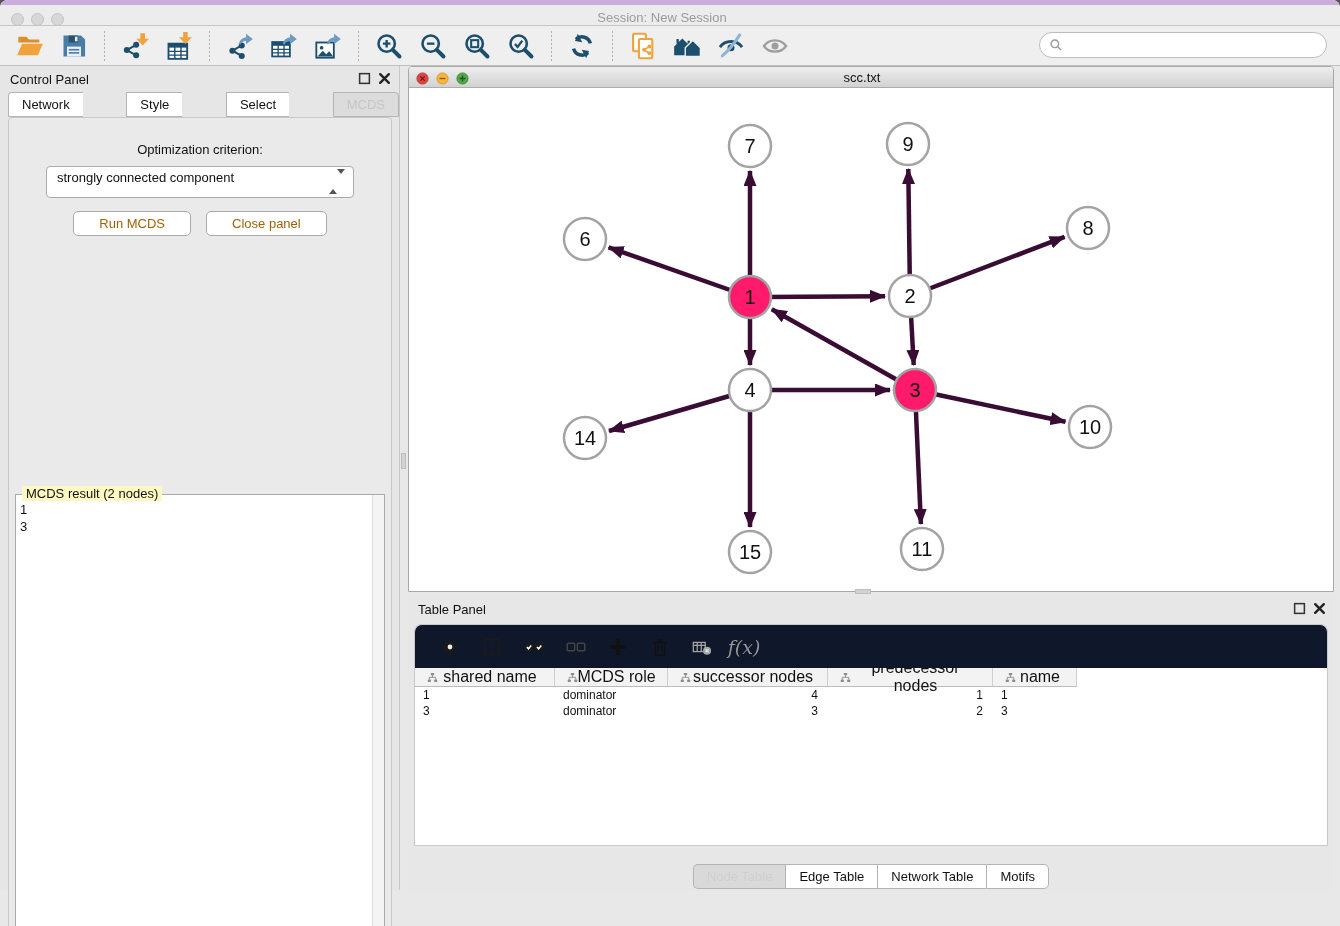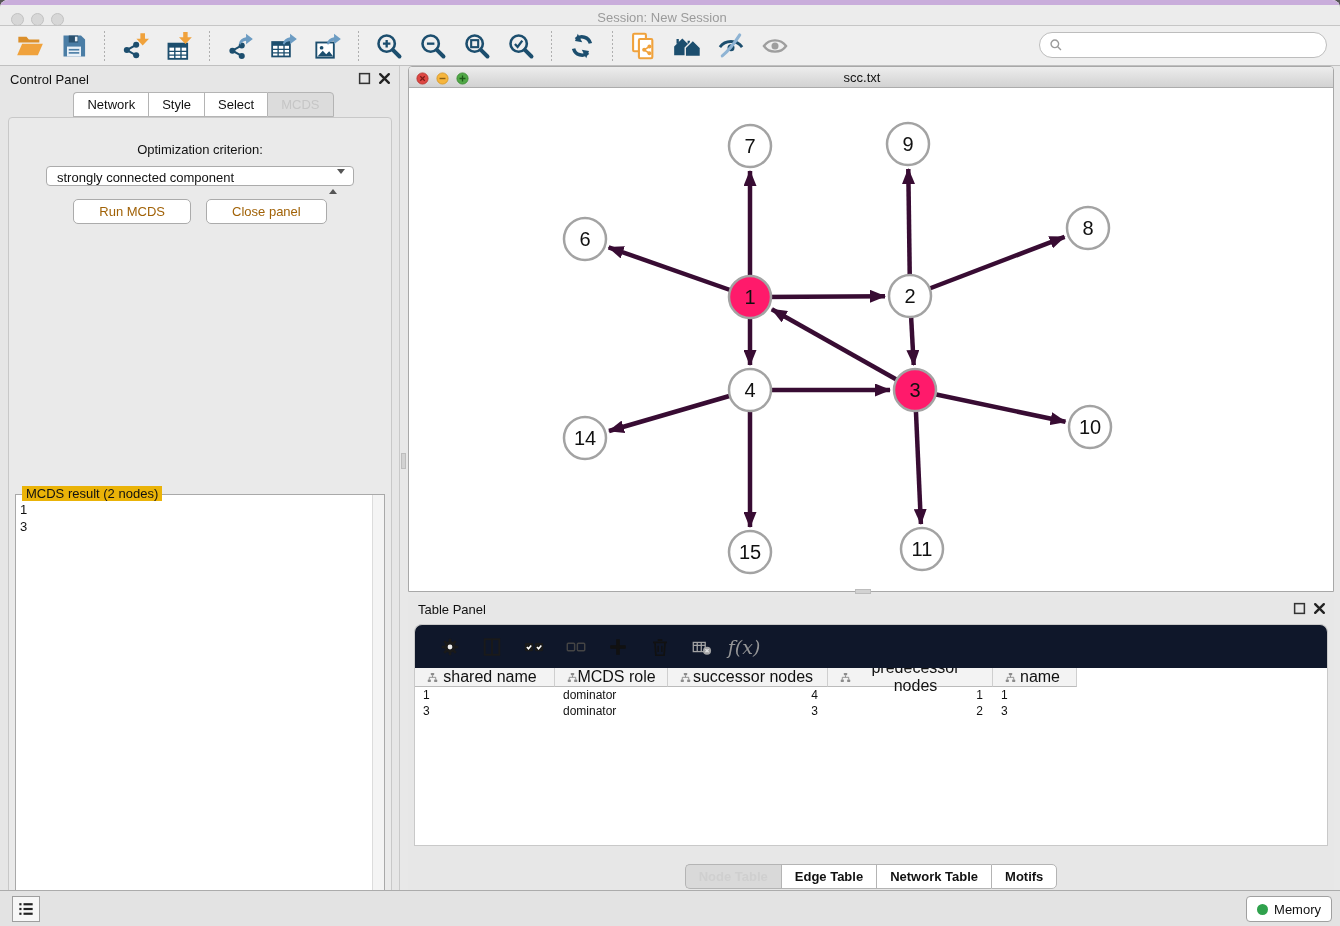--- a/index.html
+++ b/index.html
@@ -33,45 +33,45 @@
 
   
   .control-panel { position:absolute; left:0; top:66px; width:400px; height:824px;
     background:#E6E6E6; border-right:1px solid #C9C9C9; }
   .panel-head { position:relative; height:26px; }
   .panel-title { position:absolute; left:10px; top:6px; font-size:13px; color:#111; }
   .panel-btns { position:absolute; right:8px; top:6px; display:flex; gap:7px; }
   .panel-btns span { width:13px; height:13px; display:inline-flex; }
   .panel-btns svg { width:13px; height:13px; }
 
-  .tabs-row { display:flex; justify-content:center; position:relative; z-index:2;margin-left:8px; }
+  .tabs-row { display:flex; justify-content:space-between; position:relative; z-index:2;margin-left:8px; }
   .tab { background:#fff; border:1px solid #B4B4B4; border-right-width:0;
     padding:4px 13px; font-size:13px; color:#111; cursor:default; white-space:nowrap; }
   .tab:first-child { border-radius:4px 0 0 0; }
   .tab:last-child { border-right-width:1px; border-radius:0 4px 0 0; }
   .tab.selected { background:#DCDCDC; color:#C6C6C6; }
 
   .mcds-panel { position:absolute; left:8px; top:51px; width:384px; height:827px;
     background:#EAEAEA; border:1px solid #C8C8C8; border-radius:4px; }
   .crit-label { text-align:center; margin-top:24px; font-size:13px; color:#111; }
-  .select-box { position:relative; width:308px; height:20px; margin:9px auto 0;
+  .select-box { position:relative; width:308px; height:32px; margin:9px auto 0;
     background:#fff; border:1px solid #ABABAB; border-radius:4px;
     font-size:13px; color:#111; line-height:22px; padding-left:10px; }
   .stepper { position:absolute; right:8px; top:4px; }
   .stepper .up { width:0; height:0; border-left:4px solid transparent;
     border-right:4px solid transparent; border-bottom:5px solid #555; margin-bottom:3px; }
   .stepper .dn { width:0; height:0; border-left:4px solid transparent;
     border-right:4px solid transparent; border-top:5px solid #555; }
   .btn-row { display:flex; justify-content:center; gap:15px; margin-top:13px; }
   .push-btn { background:#fff; border:1px solid #ABABAB; border-radius:5px;
     font-size:13px; color:#a16207; padding:4px 25px; font-family:inherit; cursor:default; }
 
   .result-group { position:absolute; left:6px; right:6px; top:376px; bottom:7px;
     background:#fff; border:1px solid #A9A9A9; }
-  .result-legend { position:absolute; left:6px; top:-9px; background:#eab308;
+  .result-legend { position:absolute; left:6px; top:-9px; background:#fef9c3;
     padding:0 4px; font-size:13px; color:#111; }
   .result-list { padding:6px 4px; font-size:13px; color:#111; line-height:17px; }
   .result-scroll { position:absolute; right:0; top:0; bottom:0; width:12px;
     background:#F4F4F4; border-left:1px solid #DCDCDC; }
 
   
   .network-window { position:absolute; left:408px; top:66px; width:926px; height:526px;
     border:1px solid #A8A8A8; border-radius:4px 4px 0 0; background:#fff; }
   .net-titlebar { position:relative; height:21px; border-radius:3px 3px 0 0;
     background:linear-gradient(#EDEDED,#D2D2D2); border-bottom:1px solid #ACACAC; }
@@ -103,21 +103,21 @@
   .thead { display:flex; height:19px; }
   .th { display:flex; align-items:center; background:#F3F3F3;
     border-right:1px solid #CFCFCF; border-bottom:1px solid #BBB; font-size:16px; color:#111; }
   .th svg { width:11px; height:11px; margin:0 4px 0 6px; flex:none; }
   .th .th-label { flex:1; text-align:center; padding-right:10px; }
   .trow { display:flex; height:16px; font-size:12px; color:#111; }
   .td { line-height:16px; overflow:hidden; white-space:nowrap; }
   .td.left { text-align:left; padding-left:8px; }
   .td.right { text-align:right; padding-right:10px; }
 
-  .tp-tabs { position:absolute; left:0; right:0; top:268px; display:flex; justify-content:center;font-weight:bold; }
+  .tp-tabs { position:absolute; left:0; right:0; top:268px; display:flex; justify-content:center; }
   .tp-tabs .tab { border-radius:0; }
   .tp-tabs .tab:first-child { border-radius:5px 0 0 5px; }
   .tp-tabs .tab:last-child { border-radius:0 5px 5px 0; }
   .tp-tabs .tab.selected { background:#D9D9D9; color:#CFCFCF; }
 
   
   .statusbar { position:absolute; left:0; bottom:0; width:1340px; height:36px;
     background:#E3E3E3; border-top:1px solid #ABABAB; }
   .status-left-btn { position:absolute; left:12px; top:5px; width:28px; height:26px;
     background:#F7F7F7; border:1px solid #9E9E9E; display:flex; align-items:center; justify-content:center; }
@@ -569,30 +569,14 @@
         </div>
     </div>
     <div class="tp-tabs" id="tp-tabs">
         <span class="tab selected">Node Table</span>
         <span class="tab">Edge Table</span>
         <span class="tab">Network Table</span>
         <span class="tab">Motifs</span>
       </div>
   </div>
 
-  <div class="statusbar">
-    <div class="status-left-btn">
-      <svg viewBox="0 0 24 24" fill="#222">
-        <rect x="4" y="5" width="2.6" height="2.6"></rect>
-          <rect x="9" y="5" width="11" height="2.6"></rect>
-        <rect x="4" y="10.7" width="2.6" height="2.6"></rect>
-          <rect x="9" y="10.7" width="11" height="2.6"></rect>
-        <rect x="4" y="16.4" width="2.6" height="2.6"></rect>
-          <rect x="9" y="16.4" width="11" height="2.6"></rect>
-      </svg>
-    </div>
-    <div class="memory-btn">
-      <span class="memory-dot" id="memory-dot" style="background: rgb(47, 161, 76);"></span>
-      <span>Memory</span>
-    </div>
-  </div>
 
 </div>
 
 </body></html>

